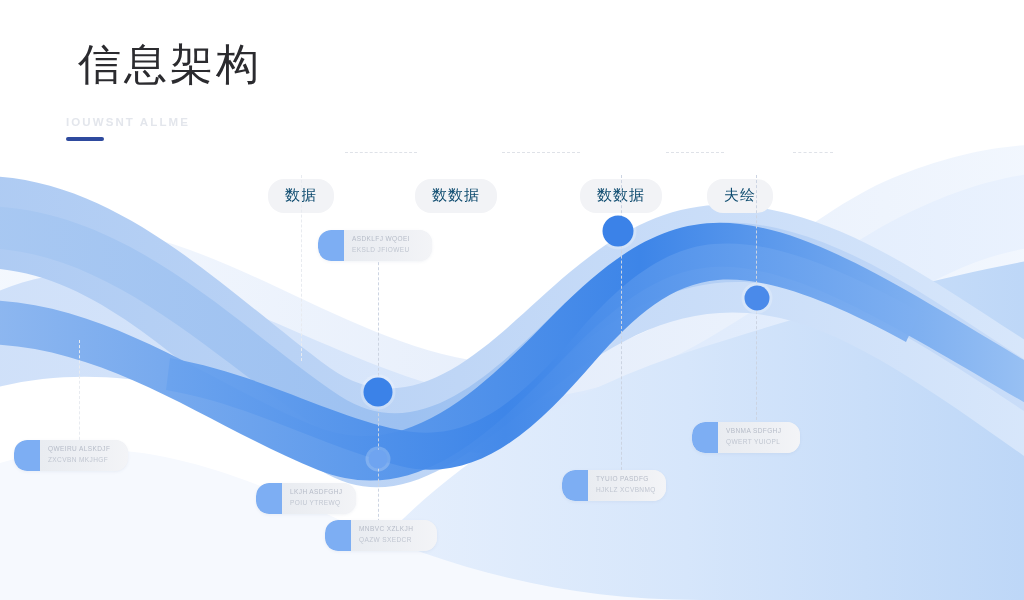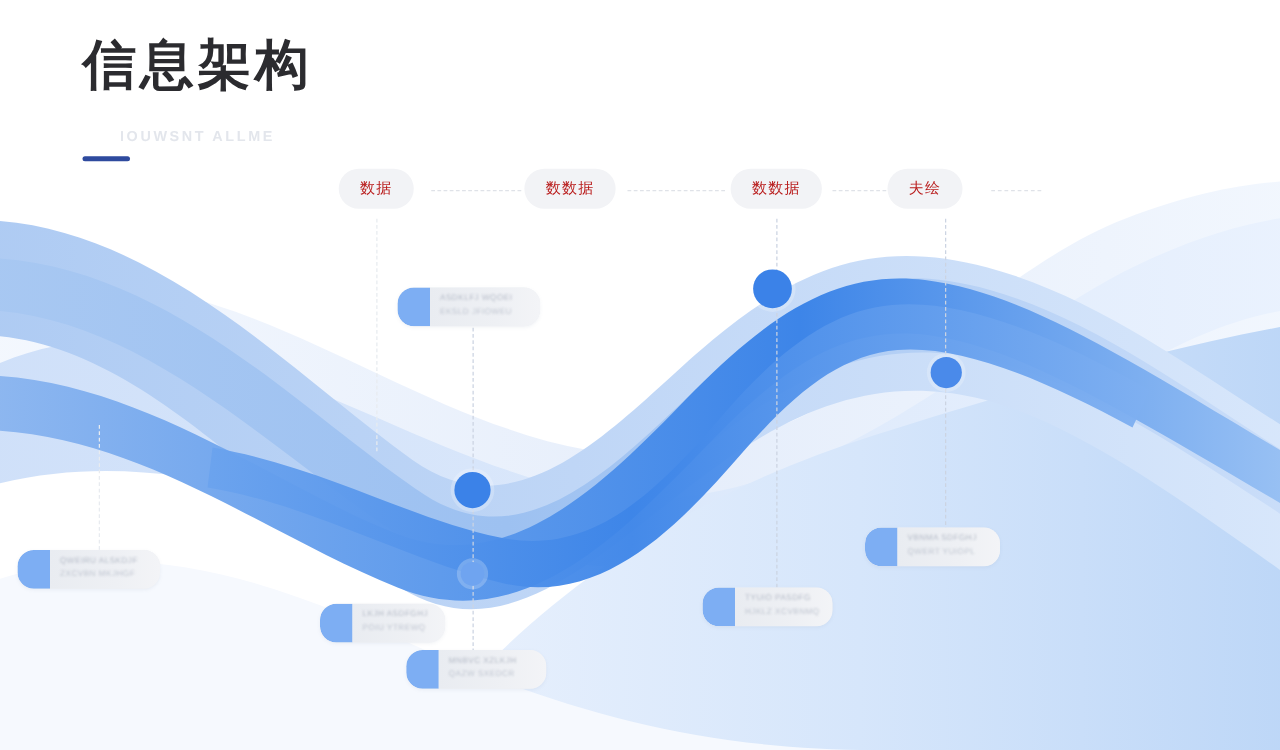--- a/index.html
+++ b/index.html
@@ -29,36 +29,35 @@
 
   
   .header {
     position: absolute;
     left: 66px;
     top: 28px;
     z-index: 40;
   }
   .page-title {
     font-size: 43px;
-    font-weight: 700;
+    font-weight: 400;
     color: #2b2b2f;
     letter-spacing: 3px;
     line-height: 1.15;
-    margin: 0;
+    margin: 12px;
     white-space: nowrap;
   }
   .page-subtitle {
     margin-top: 27px;
     font-size: 11.5px;
     letter-spacing: 2.1px;
     color: #e3e6ec;
     font-weight: 600;
     white-space: nowrap;
     filter: blur(0.45px);
-    text-align: center;
   }
   .title-rule {
     margin-top: 9px;
     width: 38px;
     height: 4px;
     border-radius: 2px;
     background: #2e4a9e;
   }
 
   
@@ -68,26 +67,27 @@
     width: 1024px; height: 600px;
     z-index: 35;
     pointer-events: none;
   }
   .step-chip {
     position: absolute;
     transform: translateX(-50%);
     background: #f2f3f6;
     border-radius: 16px;
     padding: 7px 17px 8px 17px;
-    font-size: 12px;
-    color: #b91c1c;
+    font-size: 15px;
+    color: #0c4a6e;
     letter-spacing: 1px;
     white-space: nowrap;
     filter: blur(0.5px);
     pointer-events: auto;
+    margin-top: 44px;
   }
   .step-dash {
     position: absolute;
     height: 0;
     border-top: 1px dashed #dfe2e8;
     top: 152px;
   }
 
   
   .vguide {

